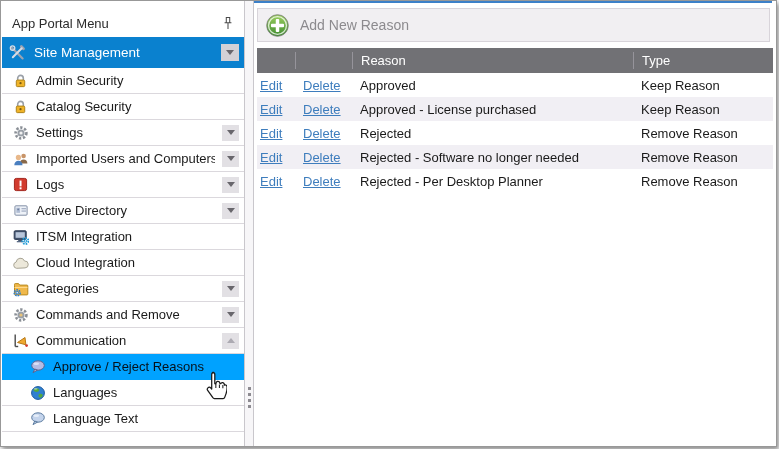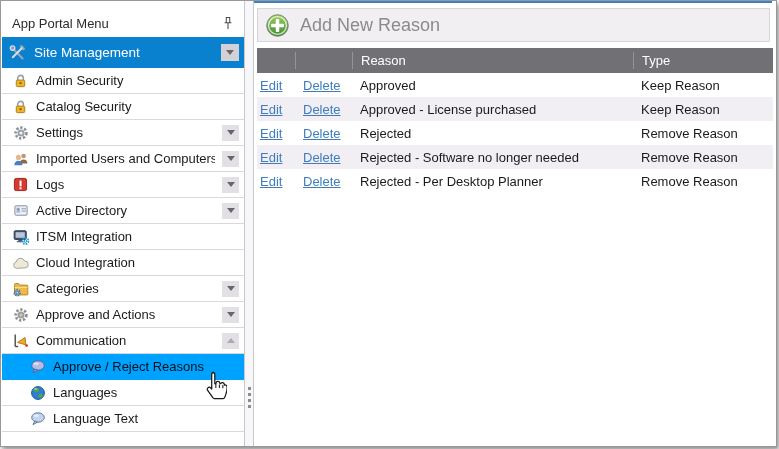--- a/index.html
+++ b/index.html
@@ -70,21 +70,21 @@
     background: #fff; border-top: 2px solid #3c80c8;
   }
   .toolbar {
     margin: 5px 2px 0 3px; height: 34px; box-sizing: border-box;
     background: #f1eff2; border: 1px solid #d8d4da;
     display: flex; align-items: center; padding-left: 7px;
   }
   .add-btn {
     display: flex; align-items: center; gap: 10px;
     background: transparent; border: none; cursor: pointer;
-    font-family: inherit; font-size: 18px; color: #8c8a8e; padding: 0;
+    font-family: inherit; font-size: 14px; color: #8c8a8e; padding: 0;
   }
   .grid { margin: 6px 0 0 3px; width: 516px; }
   .grid-header {
     display: grid; grid-template-columns: 38px 57px 281px 1fr;
     background: #717175; color: #fff; height: 25px; align-items: center;
   }
   .grid-header .c { height: 17px; line-height: 17px; padding-left: 8px; }
   .grid-header .c + .c { border-left: 1px solid #96949b; }
   .grid-row {
     display: grid; grid-template-columns: 38px 57px 281px 1fr;
@@ -250,21 +250,21 @@
     </div>
 
     <div class="sb-item">
       <span class="icon16">
         <svg width="16" height="16" viewBox="0 0 16 16">
           <circle cx="8" cy="8" r="5.4" fill="none" stroke="#8a8f96" stroke-width="2.6" stroke-dasharray="2.3 1.7"></circle>
           <circle cx="8" cy="8" r="3.6" fill="#9aa0a8"></circle>
           <circle cx="8" cy="8" r="1.6" fill="#e8c37a"></circle>
         </svg>
       </span>
-      <span class="lbl">Approve and Actions</span>
+      <span class="lbl">Commands and Remove</span>
       <span class="dd">
           <i class="tri-down"></i>
         </span>
     </div>
 
     <div class="sb-item">
       <span class="icon16">
         <svg width="16" height="16" viewBox="0 0 16 16">
           <path d="M2.2 1.5v12" stroke="#4a4a4a" stroke-width="1.4"></path>
           <path d="M2.2 13.5h3" stroke="#4a4a4a" stroke-width="1.4"></path>

